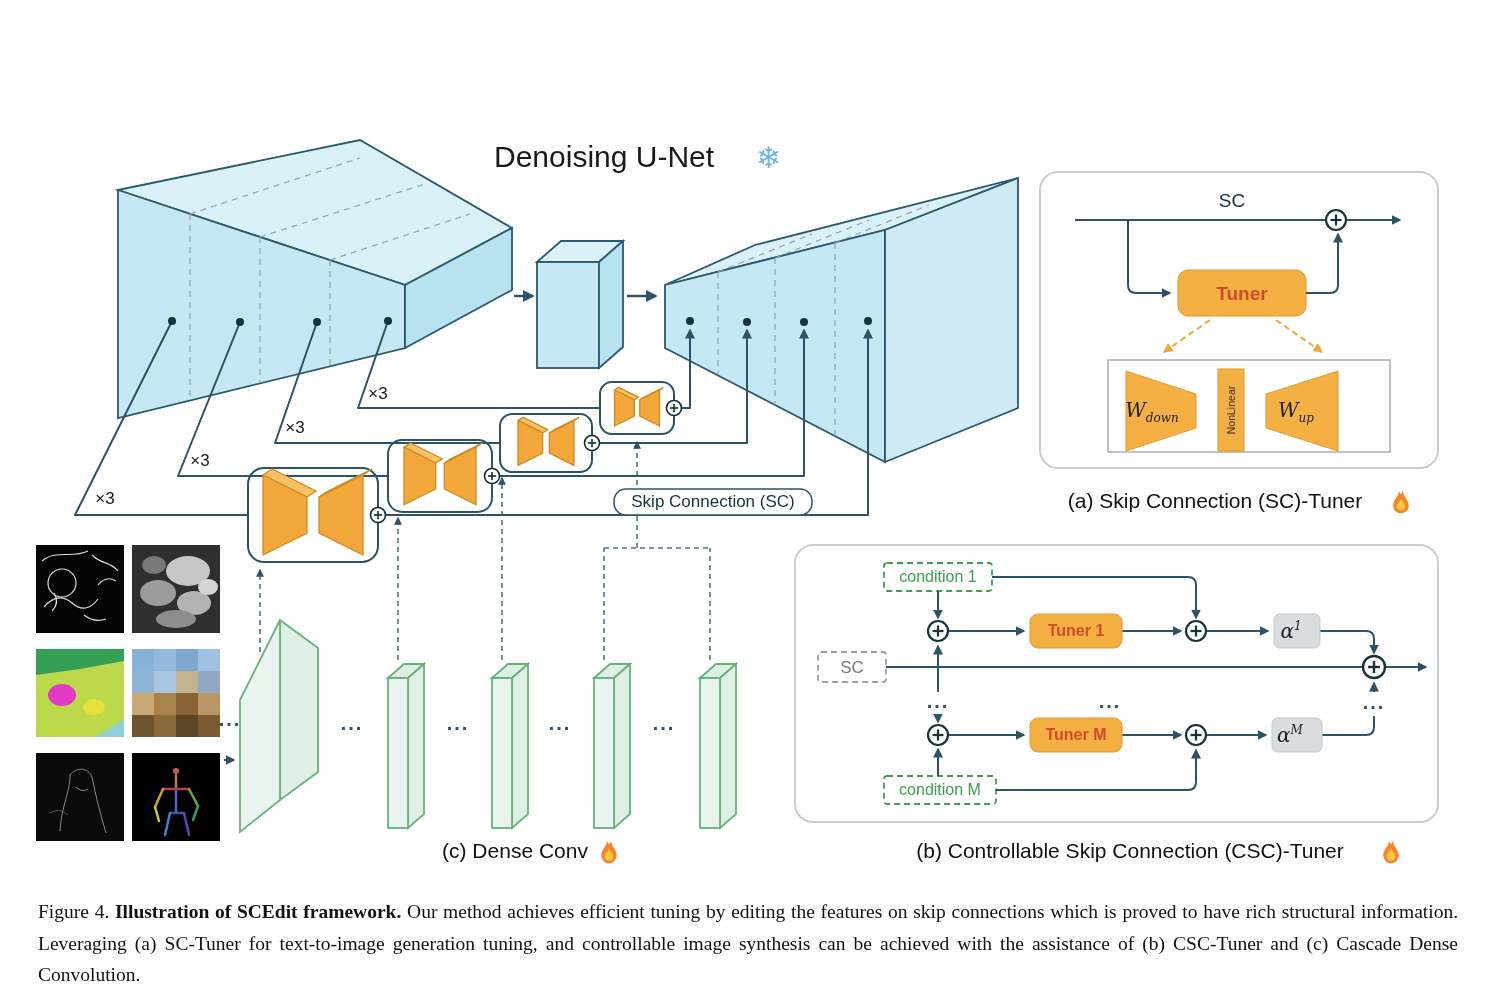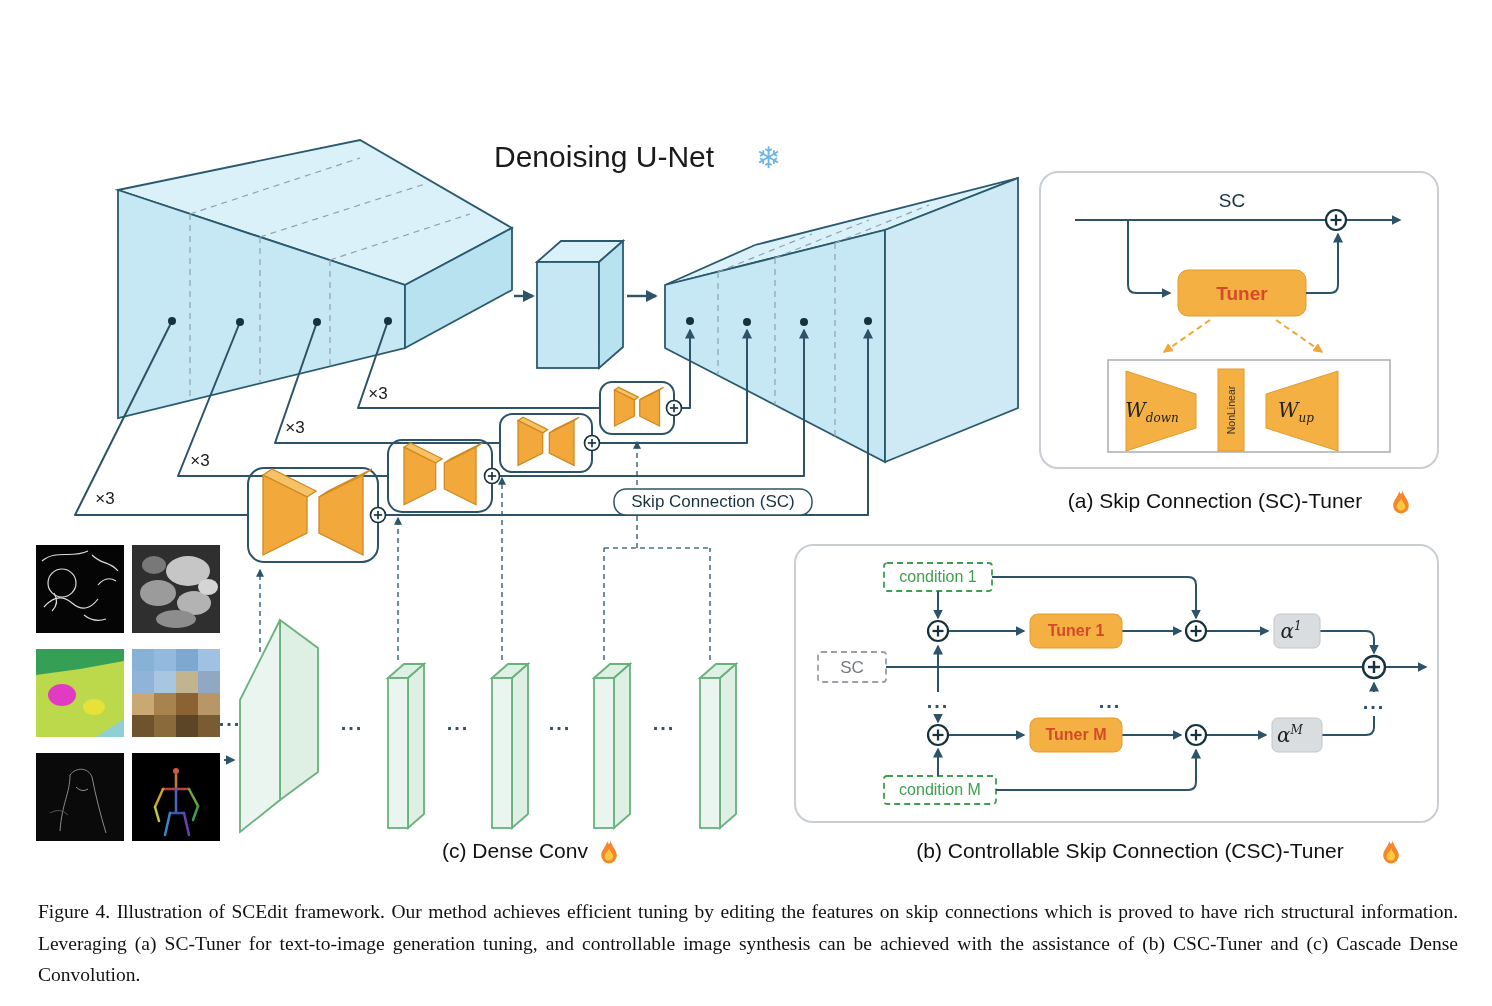--- a/index.html
+++ b/index.html
@@ -20,21 +20,21 @@
   .t-nl    { font-size:10.5px; fill:#333; }
   .t-dots  { font-size:20px; font-weight:bold; fill:#2c5368; letter-spacing:2px; }
   .wire    { stroke:#2c5368; stroke-width:2; fill:none; stroke-linejoin:round; }
   .wire-thick { stroke:#2c5368; stroke-width:2.4; fill:none; }
   .dashc   { stroke:#4a7486; stroke-width:1.6; fill:none; stroke-dasharray:5 4; }
   .blk     { stroke:#2a5a6e; stroke-width:1.8; }
   .blkdash { stroke:#8aa4b0; stroke-width:1.2; fill:none; stroke-dasharray:6 5; }
   .greenblk{ stroke:#69b17c; stroke-width:1.8; }
   .fig-caption { font-family:"Liberation Serif", serif; font-size:19.5px; line-height:1.62; color:#111;
                  text-align:justify; width:1420px; margin:14px 0 0 38px; }
-  .fig-caption .bold { font-weight:normal; }
+  .fig-caption .bold { font-weight:bold; }
 </style>
 </head>
 <body>
 
 
 
 <svg width="1492" height="878" viewBox="0 0 1492 878">
   <defs>
     <marker id="arr" viewBox="0 0 10 10" refX="8.5" refY="5" markerWidth="5" markerHeight="5" orient="auto-start-reverse">
       <path d="M0,0 L10,5 L0,10 Z" fill="#2c5368"></path>

